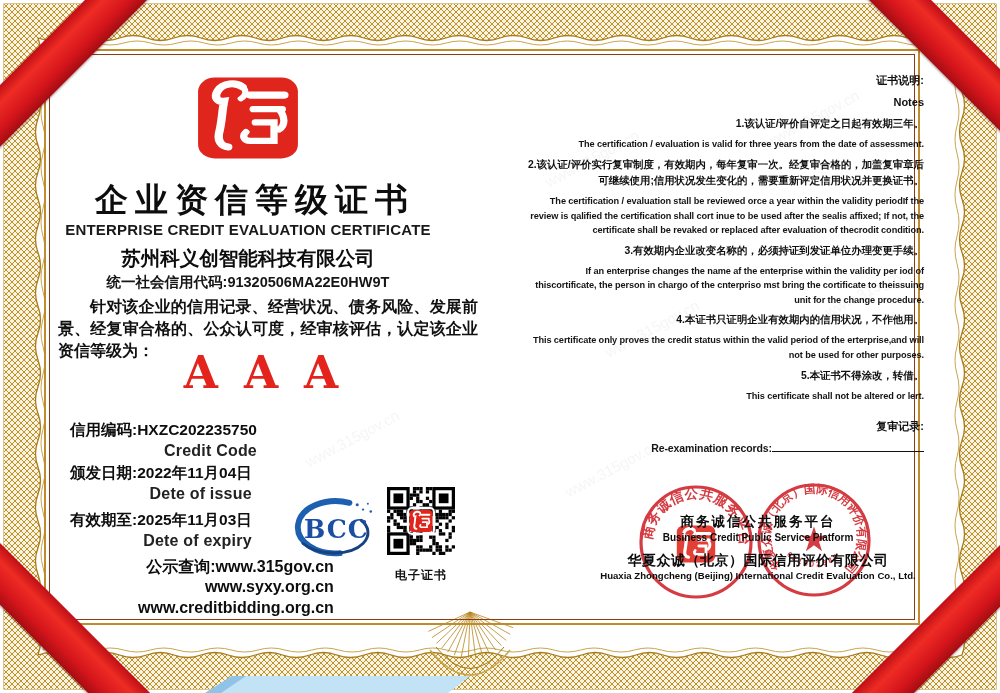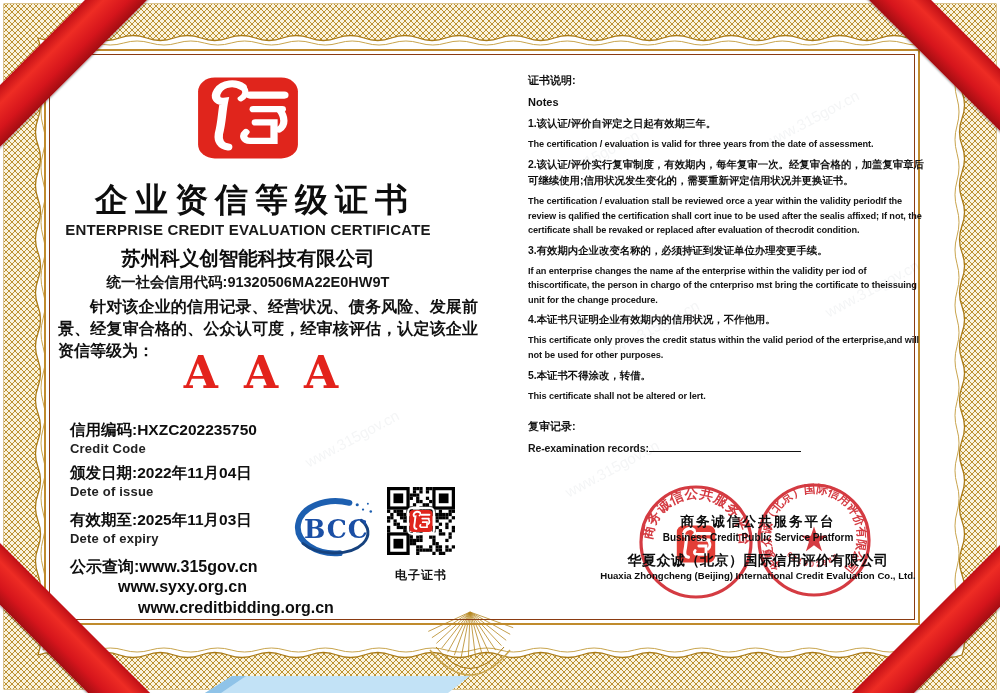--- a/index.html
+++ b/index.html
@@ -20,38 +20,38 @@
   .ribbon.tl{left:-62px;top:36px;transform:rotate(-45deg);}
   .ribbon.tr{left:828px;top:26px;transform:rotate(45deg);}
   .ribbon.bl{left:-58px;top:614px;transform:rotate(45deg);}
   .ribbon.br{left:828px;top:606px;transform:rotate(-45deg);}
 
   
   .wm{position:absolute;z-index:3;color:#456;opacity:.055;font-size:15px;
       transform:rotate(-28deg);white-space:nowrap;pointer-events:none;}
 
   
-  .abs{position:absolute;z-index:10;}
+  .abs{position:absolute;z-index:10;text-align:right;}
   .logo-wrap{left:196px;top:74px;width:104px;height:88px;}
   .title-cn{left:48px;top:178px;width:400px;text-align:center;
             font-family:"DejaVu Serif","Liberation Serif",serif;
             font-size:33px;font-weight:bold;letter-spacing:7px;padding-left:7px;color:#0d0d0d;}
   .title-en{left:38px;top:221px;width:420px;text-align:center;
             font-size:15px;font-weight:bold;letter-spacing:.2px;color:#191919;}
   .company{left:48px;top:245px;width:400px;text-align:center;
            font-size:19.5px;font-weight:bold;color:#0c0c0c;}
   .uscc{left:48px;top:273px;width:400px;text-align:center;
         font-size:14.5px;font-weight:600;color:#161616;}
   .statement{left:58px;top:296px;width:420px;font-size:16px;font-weight:bold;
              line-height:1.38;text-indent:2em;color:#101010;text-align:justify;}
   .rating{left:48px;top:347px;width:400px;text-align:center;
           font-family:"DejaVu Serif","Liberation Serif",serif;
           font-size:44px;font-weight:bold;color:#e3231c;letter-spacing:26px;padding-left:26px;}
   .pair{font-size:15.5px;font-weight:bold;color:#0e0e0e;line-height:1.15;}
-  .pair .en-sub{font-size:13px;font-weight:bold;color:#222;margin-top:3px;letter-spacing:.2px;}
+  .pair .en-sub{font-size:16px;font-weight:bold;color:#222;margin-top:3px;letter-spacing:.2px;}
   .p-credit{left:70px;top:421px;}
   .p-issue{left:70px;top:464px;}
   .p-expiry{left:70px;top:511px;}
   .query{left:70px;top:557px;font-size:16px;font-weight:bold;color:#0d0d0d;line-height:1.28;}
   .query .q2{margin-left:48px;}
   .query .q3{margin-left:68px;}
 
   .bcc-wrap{left:289px;top:497px;width:88px;height:62px;}
   .bcc-label{left:284px;top:567px;width:100px;text-align:center;
              font-size:12px;font-weight:bold;letter-spacing:1px;}

